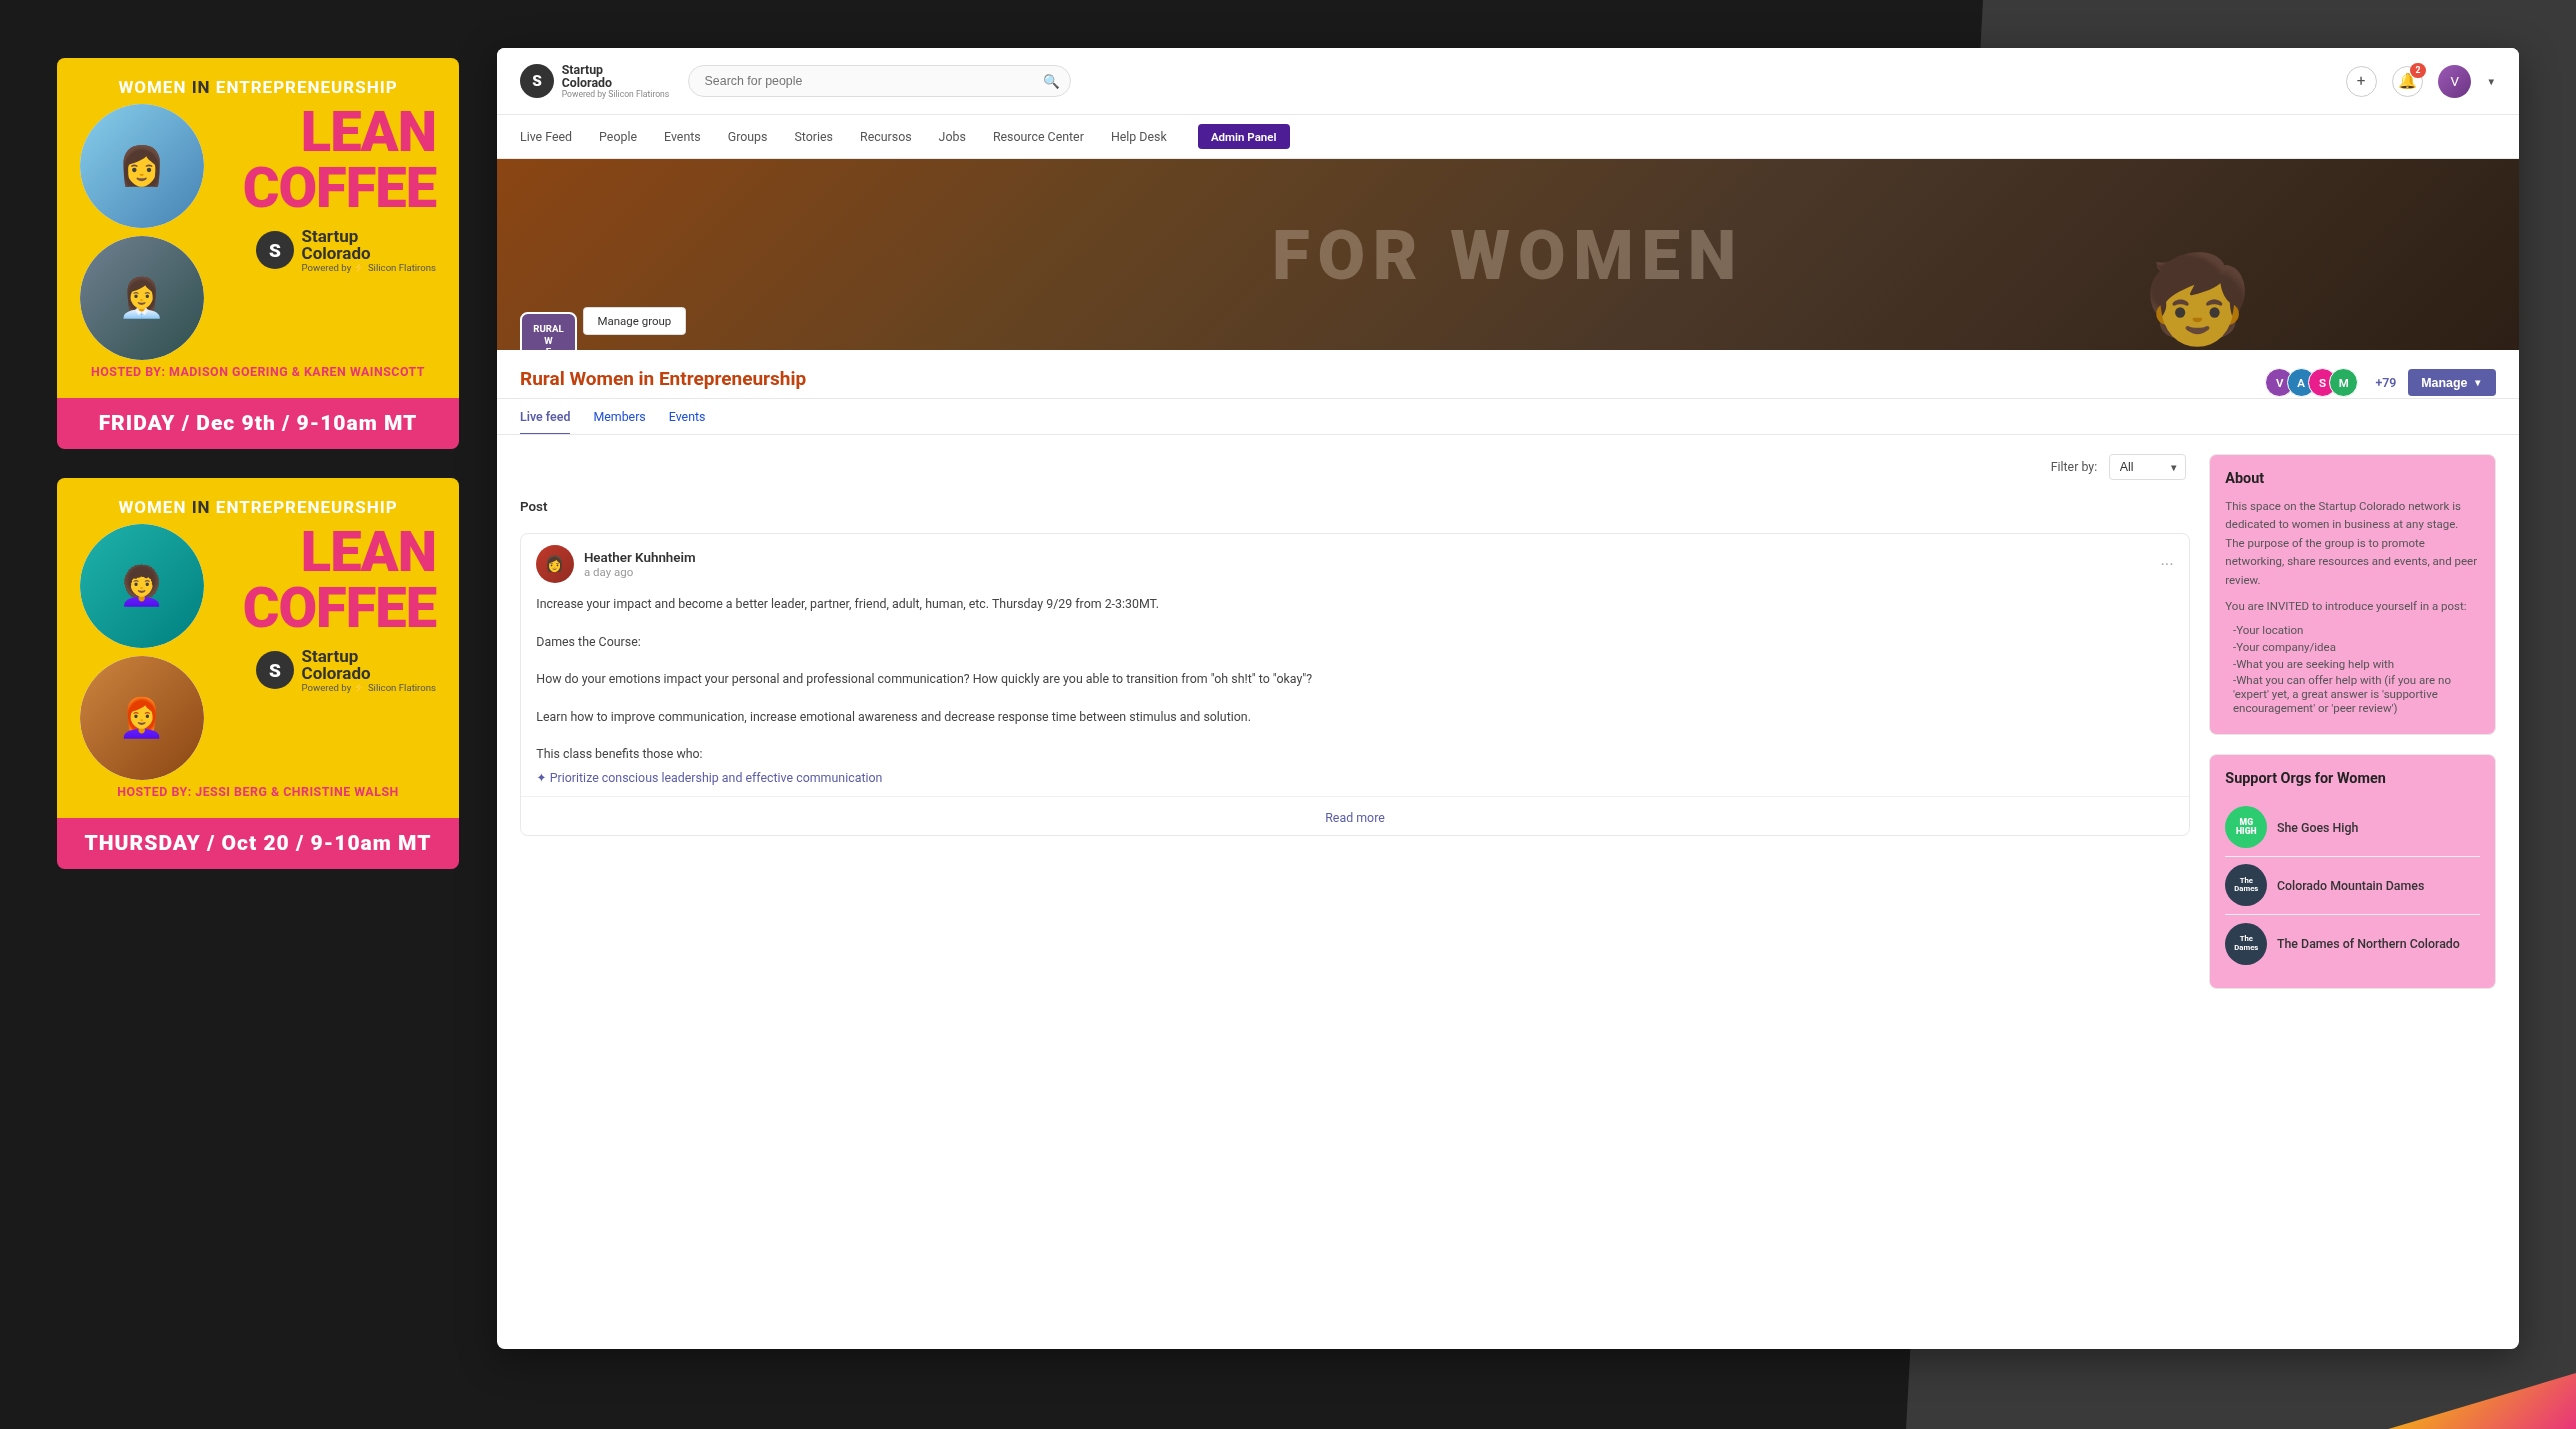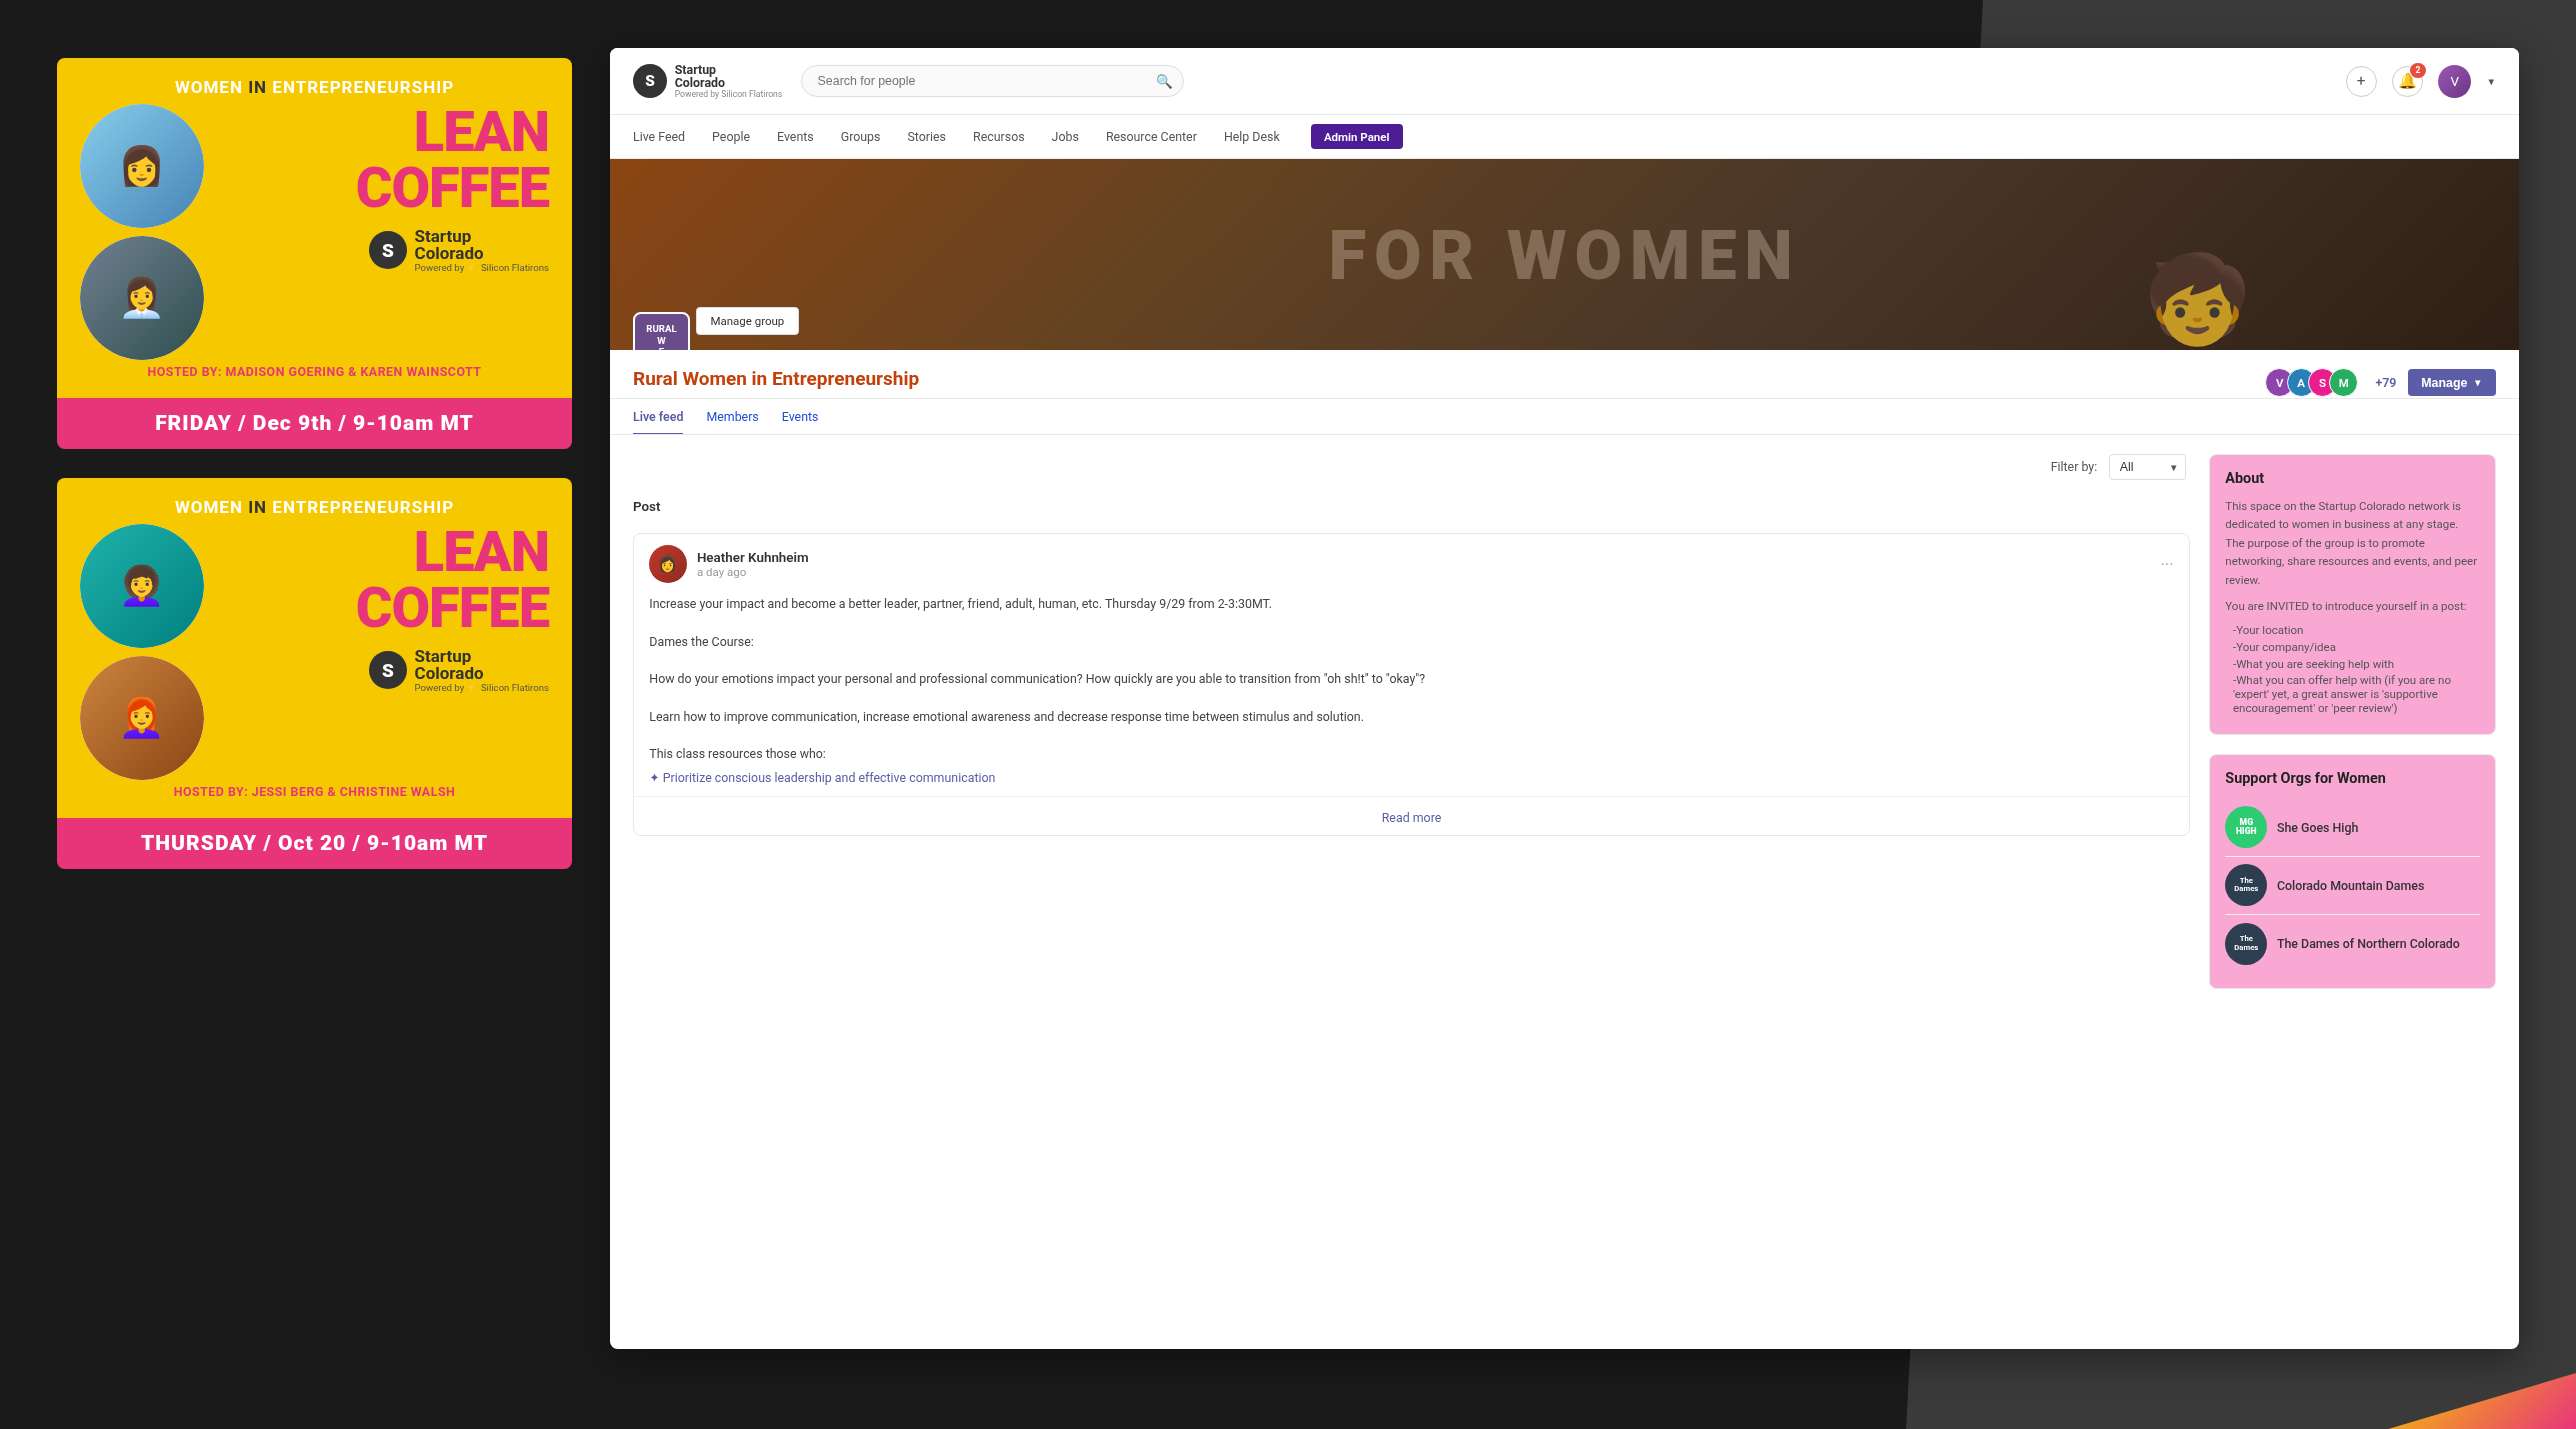--- a/index.html
+++ b/index.html
@@ -43,21 +43,21 @@
     
     .flyers-column {
       display: flex;
       flex-direction: column;
       gap: 29px;
       flex-shrink: 0;
       margin-top: 9.6px;
     }
 
     .flyer {
-      width: 515px;
+      width: 402px;
       border-radius: 7.7px;
       overflow: hidden;
       position: relative;
     }
 
     .flyer-top {
       background: #f5c800;
       padding: 19px 23px 15.3px;
     }
 
@@ -973,21 +973,21 @@
           </div>
           <div class="post-body">
             <p class="post-text">Increase your impact and become a better leader, partner, friend, adult, human, etc. Thursday 9/29 from 2-3:30MT.</p>
             <br>
             <p class="post-text">Dames the Course:</p>
             <br>
             <p class="post-text">How do your emotions impact your personal and professional communication?  How quickly are you able to transition from "oh sh!t" to "okay"?</p>
             <br>
             <p class="post-text">Learn how to improve communication, increase emotional awareness and decrease response time between stimulus and solution.</p>
             <br>
-            <p class="post-text">This class resources those who:</p>
+            <p class="post-text">This class benefits those who:</p>
             <div class="post-link">✦ Prioritize conscious leadership and effective communication</div>
           </div>
           <div class="read-more">
             <span class="read-more-link">Read more</span>
           </div>
         </div>
 
       </div>
 
       <div class="sidebar-column">

